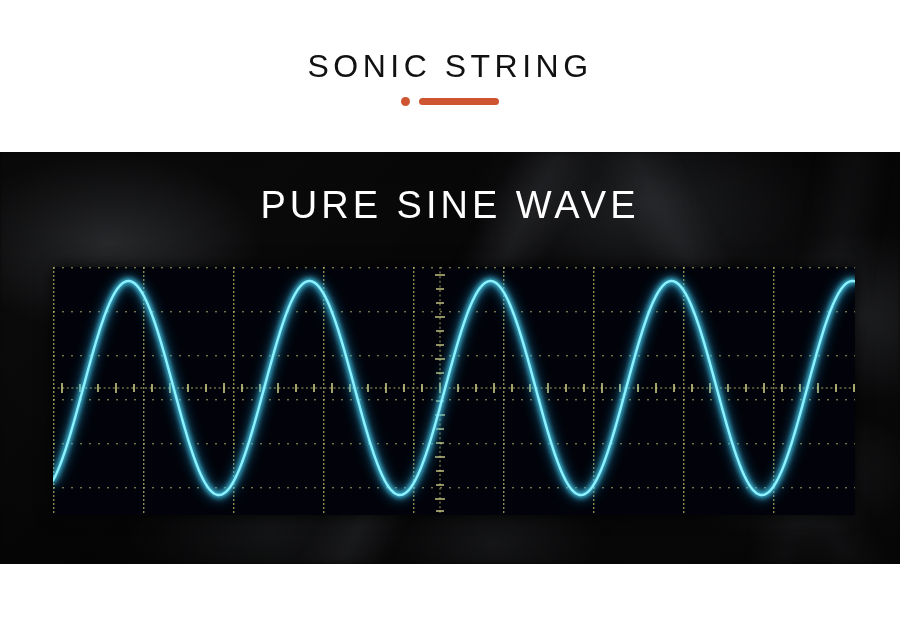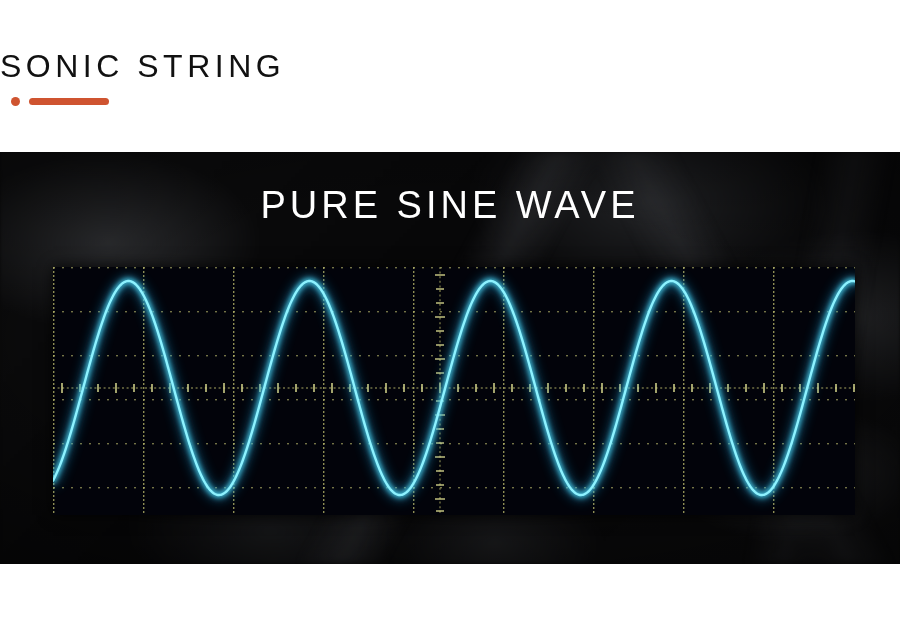--- a/index.html
+++ b/index.html
@@ -17,20 +17,21 @@
 
   
   .header-band {
     position: absolute;
     left: 0; top: 0;
     width: 900px;
     height: 152px;
     background: #ffffff;
     display: flex;
     flex-direction: column;
+    align-items: center;
     justify-content: flex-start;
   }
   .brand-title {
     margin-top: 50px;
     font-size: 32px;
     letter-spacing: 4.5px;
     font-weight: 500;
     color: #111111;
     line-height: 1;
     white-space: nowrap;

